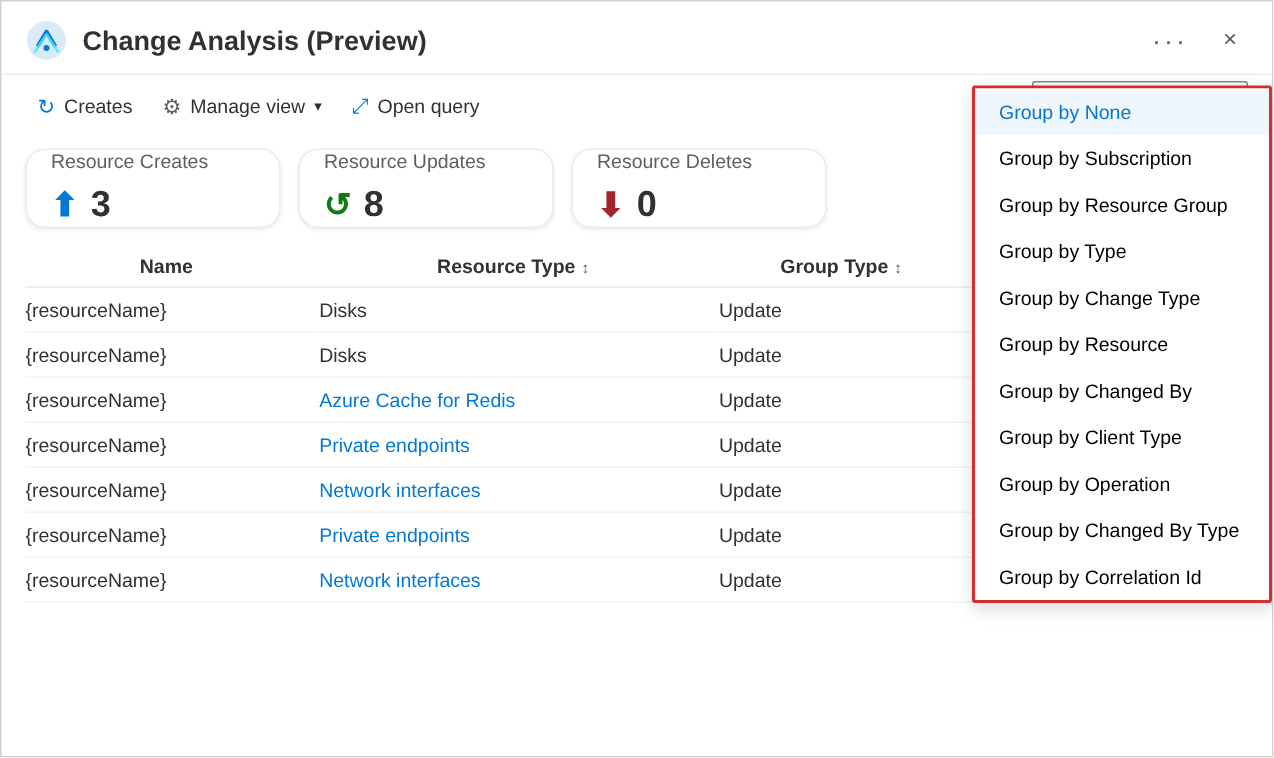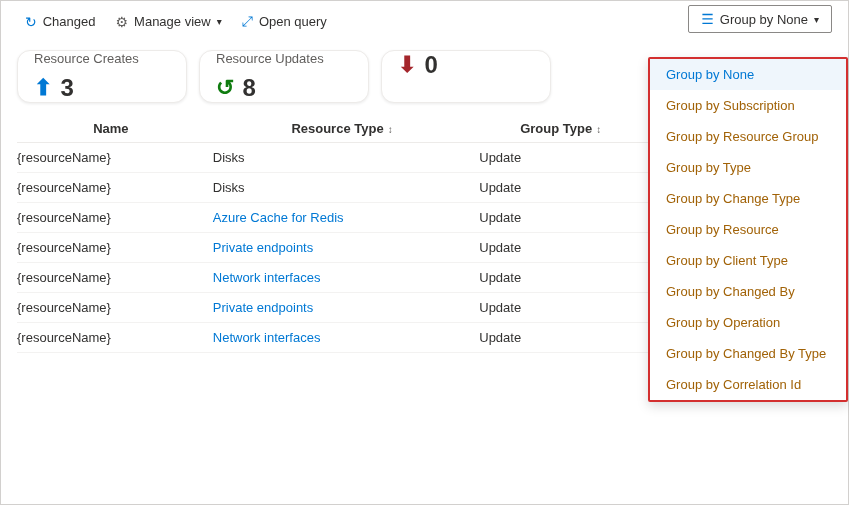--- a/index.html
+++ b/index.html
@@ -160,43 +160,56 @@
       background: #fff;
       border: 2px solid #d32f2f;
       box-shadow: 0 4px 12px rgba(0,0,0,0.15);
       z-index: 100;
       border-radius: 2px;
     }
     .dropdown-item {
       padding: 8px 16px;
       cursor: pointer;
       font-size: 13px;
-      color: #a16207;
+      color: #000000;
     }
     .dropdown-item.selected {
       background: #eff6fc;
       color: #0078d4;
     }
     
     .refresh-icon { font-size: 14px; color: #0078d4; }
     .manage-icon { font-size: 14px; color: #605e5c; }
     .query-icon { font-size: 14px; color: #0078d4; }
     .group-icon { font-size: 14px; color: #0078d4; }
     .chevron-down { font-size: 10px; }
   </style>
 </head>
 <body>
 
 <div class="window">
 
+  <div class="title-bar">
+    <div class="logo">
+      <svg viewBox="0 0 28 28" xmlns="http://www.w3.org/2000/svg">
+        <circle cx="14" cy="14" r="13" fill="#0078d4" opacity="0.15"></circle>
+        <path d="M8 18 L14 8 L20 18" fill="none" stroke="#0078d4" stroke-width="2.5" stroke-linejoin="round"></path>
+        <path d="M6 22 L14 10 L22 22" fill="none" stroke="#50e6ff" stroke-width="2" stroke-linejoin="round" opacity="0.8"></path>
+        <circle cx="14" cy="19" r="2" fill="#0078d4"></circle>
+      </svg>
+    </div>
+    <h1>Change Analysis (Preview)</h1>
+    <span class="ellipsis">···</span>
+    <div class="close-btn">×</div>
+  </div>
 
   <div class="toolbar" style="position:relative;">
     <button class="toolbar-btn">
       <span class="refresh-icon">↻</span>
-      <span>Changed</span>
+      <span>Creates</span>
     </button>
     <button class="toolbar-btn">
       <span class="manage-icon">⚙</span>
       <span>Manage view</span>
       <span class="chevron-down">▾</span>
     </button>
     <button class="toolbar-btn">
       <span class="query-icon">⤢</span>
       <span>Open query</span>
     </button>
@@ -217,20 +230,21 @@
       </div>
     </div>
     <div class="card">
       <div class="card-title">Resource Updates</div>
       <div class="card-value">
         <span class="icon-updates">↺</span>
         <span>8</span>
       </div>
     </div>
     <div class="card">
+      <div class="card-title">Resource Deletes</div>
       <div class="card-value">
         <span class="icon-deletes">⬇</span>
         <span>0</span>
       </div>
     </div>
   </div>
 
   <div class="table-container">
     <table>
       <thead>
@@ -288,19 +302,19 @@
     </table>
   </div>
 
   <div class="dropdown-overlay" id="group-by-dropdown">
   <div class="dropdown-item selected">Group by None</div>
       <div class="dropdown-item">Group by Subscription</div>
       <div class="dropdown-item">Group by Resource Group</div>
       <div class="dropdown-item">Group by Type</div>
       <div class="dropdown-item">Group by Change Type</div>
       <div class="dropdown-item">Group by Resource</div>
+      <div class="dropdown-item">Group by Changed By</div>
       <div class="dropdown-item">Group by Client Type</div>
-      <div class="dropdown-item">Group by Changed By</div>
       <div class="dropdown-item">Group by Operation</div>
       <div class="dropdown-item">Group by Changed By Type</div>
       <div class="dropdown-item">Group by Correlation Id</div>
     </div>
 </div>
 
 </body></html>

